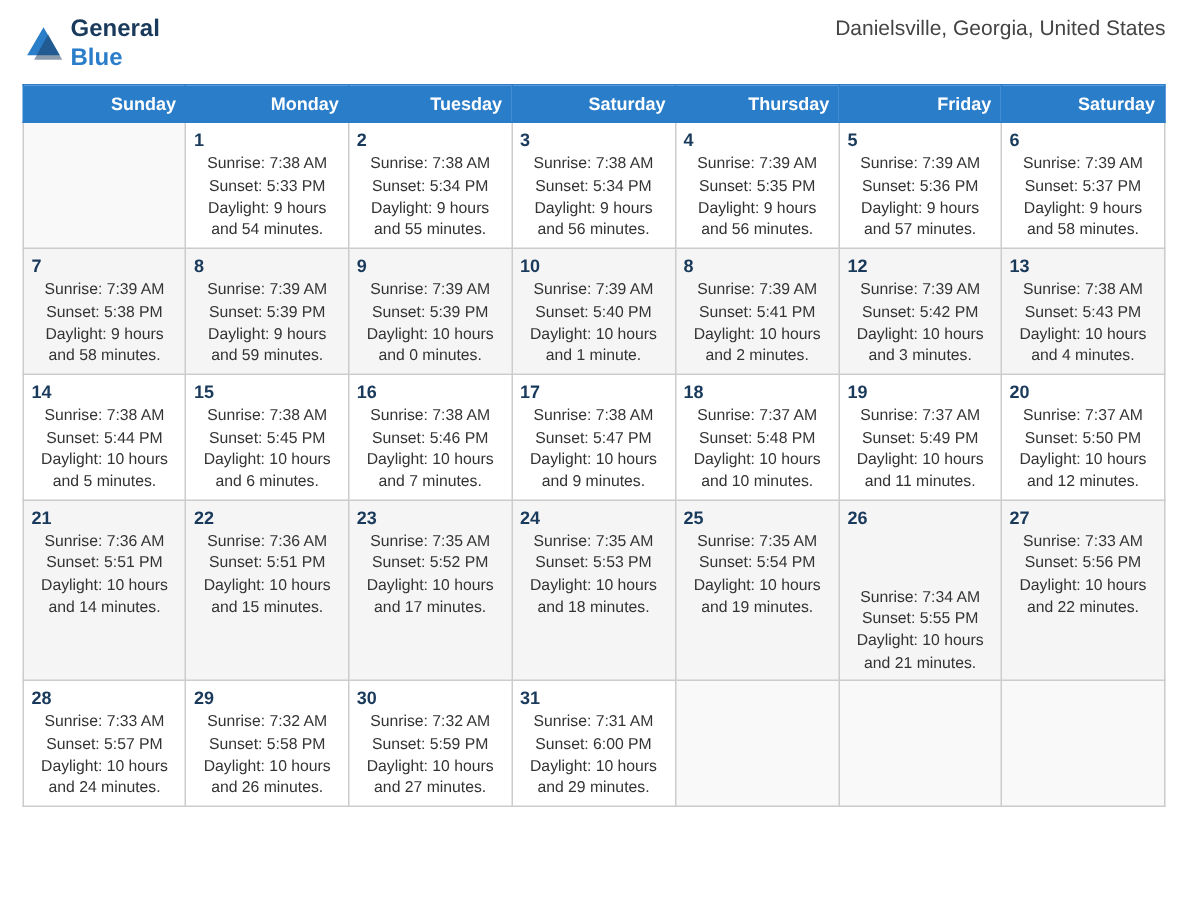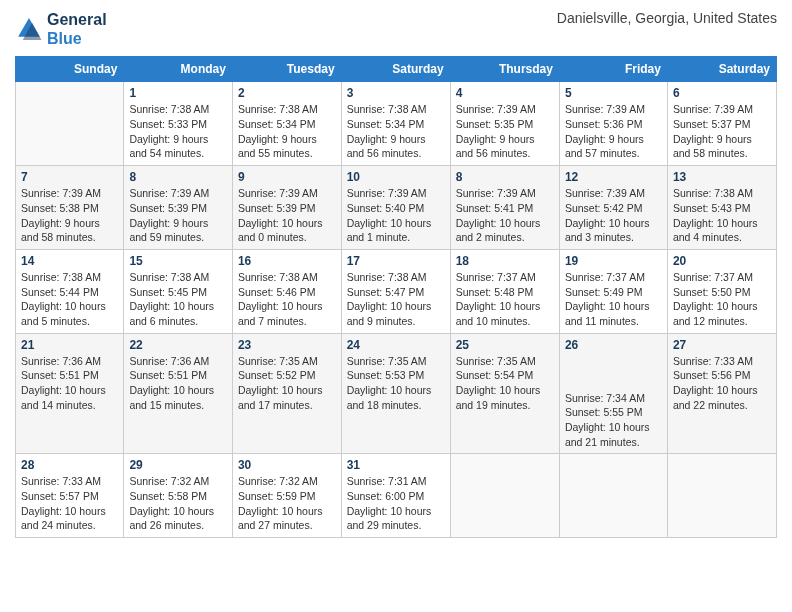--- a/index.html
+++ b/index.html
@@ -74,20 +74,21 @@
       font-weight: bold;
       font-size: 12px;
       color: #1a3a5c;
       display: block;
       margin-bottom: 2px;
     }
     .day-info {
       font-size: 10.5px;
       color: #333;
       line-height: 1.4;
+      text-align: center;
     }
     .empty-cell {
       background: #f9f9f9 !important;
     }
   </style>
 </head>
 <body>
 
 <div class="header">
   <div class="logo">

